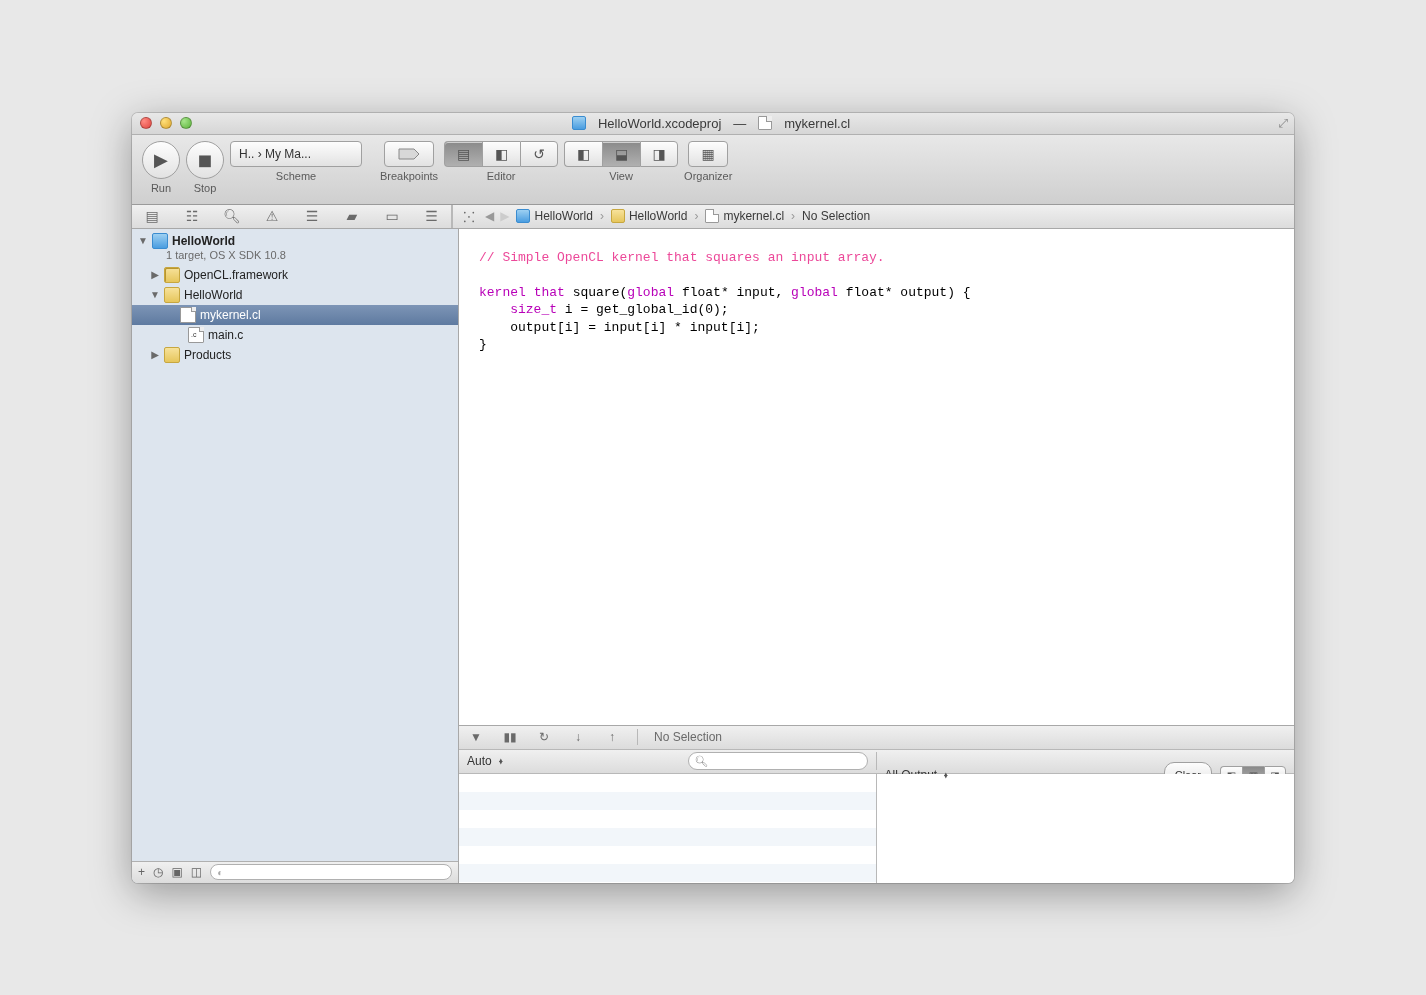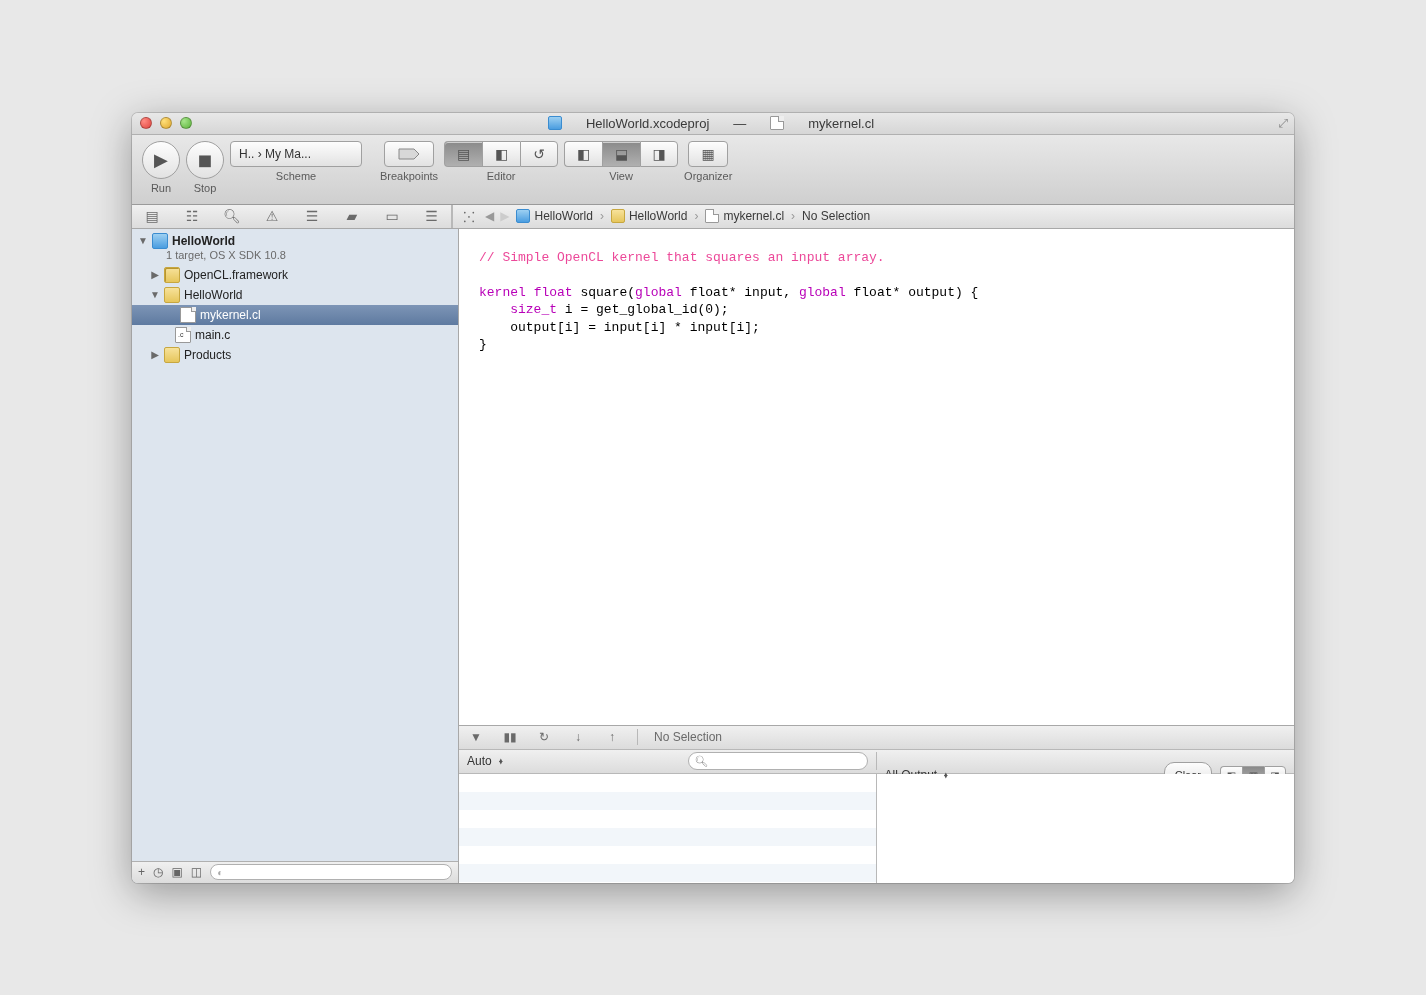--- a/index.html
+++ b/index.html
@@ -33,21 +33,21 @@
   padding: 0 8px;
 }
 .traffic { display: flex; gap: 8px; }
 .tl { width: 12px; height: 12px; border-radius: 50%; border: 1px solid rgba(0,0,0,0.25); }
 .tl.red { background: radial-gradient(circle at 30% 30%, #ff8b82, #e0443e); }
 .tl.yellow { background: radial-gradient(circle at 30% 30%, #ffe07a, #e0a82e); }
 .tl.green { background: radial-gradient(circle at 30% 30%, #a6e58b, #5cb33a); }
 .title-text {
   position: absolute; left: 0; right: 4px;
   text-align: center; color: #3a3a3a; font-size: 13px;
-  display: flex; justify-content: center; align-items: center; gap: 24px;
+  display: flex; justify-content: center; align-items: center; gap: 12px;
   pointer-events: none;
 }
 .file-icon { width: 14px; height: 14px; display: inline-block; }
 .file-icon.proj { background: linear-gradient(#9dd0f2, #4a9de0); border: 1px solid #3a8cd0; border-radius: 2px; }
 .file-icon.generic { background: #fff; border: 1px solid #999; border-radius: 1px; position: relative; }
 .file-icon.generic::after { content:""; position:absolute; top:-1px; right:-1px; width:5px; height:5px; background:#eee; border-left:1px solid #999; border-bottom:1px solid #999; }
 .maximize-icon { position: absolute; right: 6px; top: 3px; color: #888; font-size: 12px; cursor: default; }
 
 .toolbar {
   height: 70px;
@@ -309,21 +309,21 @@
         </div>
         <div class="tree-row" style="padding-left:18px">
           <span class="disclosure">▼</span>
           <span class="ticon folder"></span>
           <span>HelloWorld</span>
         </div>
         <div class="tree-row selected" style="padding-left:44px">
           <span class="ticon file"></span>
           <span>mykernel.cl</span>
         </div>
-        <div class="tree-row" style="padding-left:39px">
+        <div class="tree-row" style="padding-left:52px">
           <span class="ticon file c"></span>
           <span>main.c</span>
         </div>
         <div class="tree-row" style="padding-left:18px">
           <span class="disclosure">▶</span>
           <span class="ticon folder"></span>
           <span>Products</span>
         </div>
       </div>
       <div class="nav-filter">
@@ -333,21 +333,21 @@
         <span>◫</span>
         <div class="search">
           <span style="color:#aaa;font-size:10px">◐</span>
         </div>
       </div>
     </div>
 
     <div class="editor-area">
       <div class="code"><span class="c-comment">// Simple OpenCL kernel that squares an input array.</span>
 
-<span class="c-keyword">kernel</span> <span class="c-keyword">float</span><span> square(</span><span class="c-keyword">global</span><span> float* input, </span><span class="c-keyword">global</span><span> float* output) {</span>
+<span class="c-keyword">kernel</span> <span class="c-keyword">that</span><span> square(</span><span class="c-keyword">global</span><span> float* input, </span><span class="c-keyword">global</span><span> float* output) {</span>
 <span>    </span><span class="c-type">size_t</span><span> i = get_global_id(0);</span>
 <span>    output[i] = input[i] * input[i];</span>
 <span>}</span>
 </div>
 
       <div class="debug-area">
         <div class="dbg-toolbar">
           <span class="dbg-ico">▼</span>
           <span class="dbg-ico">▮▮</span>
           <span class="dbg-ico">↻</span>

